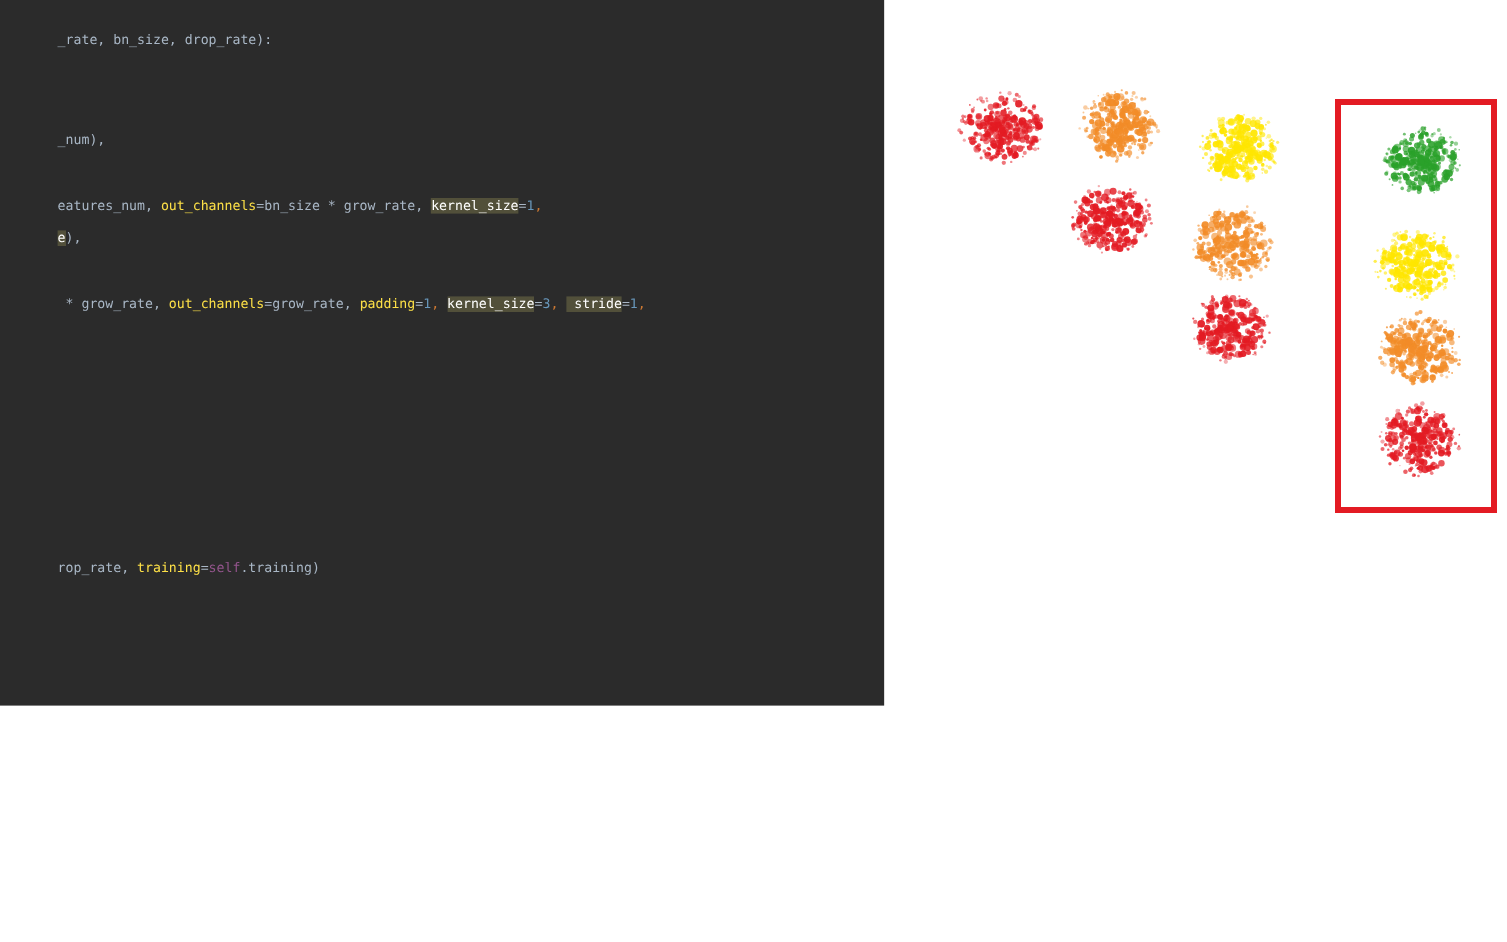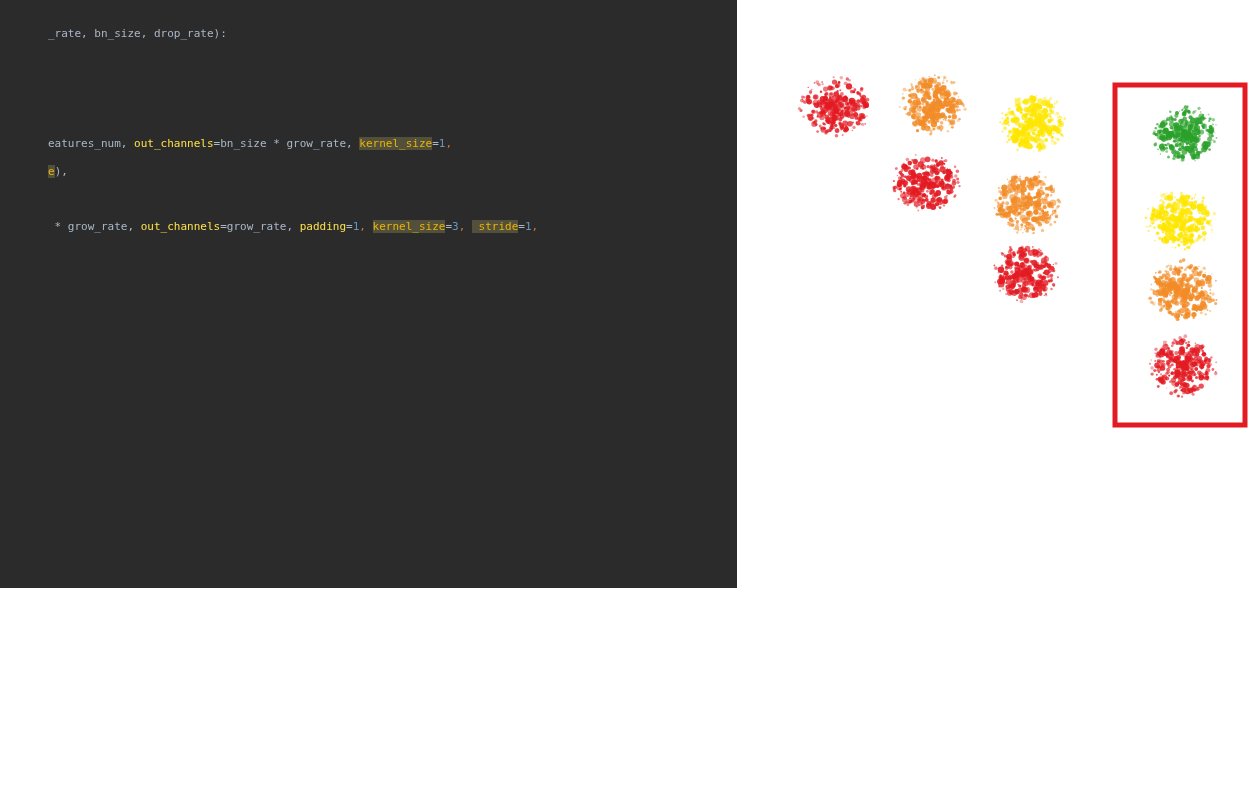--- a/index.html
+++ b/index.html
@@ -33,51 +33,53 @@
       padding-left: 0;
       margin-left: 48px;
     }
     .tok-default { color: #a9b7c6; }
     .tok-param { color: #fde047; }
     .tok-keyword { color: #cc7832; }
     .tok-number { color: #6897bb; }
     .tok-self { color: #94558d; }
     .tok-highlight {
       background: #52503a;
-      color: #eab308;
+      color: #ffffff;
     }
     .drawing-pane {
       position: absolute;
       left: 737px;
       top: 0;
       width: 519px;
       height: 785px;
       background: #ffffff;
     }
   </style>
 </head>
 <body>
 
 <div class="code-pane">
   <div id="code-container">
       <div class="code-line"><span class="tok-default">_rate, bn_size, drop_rate):</span></div>
       <div class="code-line">&nbsp;</div>
       <div class="code-line">&nbsp;</div>
+      <div class="code-line"><span class="tok-default">_num),</span></div>
       <div class="code-line">&nbsp;</div>
       <div class="code-line"><span class="tok-default">eatures_num, </span><span class="tok-param">out_channels</span><span class="tok-default">=bn_size * grow_rate, </span><span class="tok-highlight">kernel_size</span><span class="tok-default">=</span><span class="tok-number">1</span><span class="tok-keyword">,</span></div>
       <div class="code-line"><span class="tok-highlight">e</span><span class="tok-default">),</span></div>
       <div class="code-line">&nbsp;</div>
       <div class="code-line"><span class="tok-default"> * grow_rate, </span><span class="tok-param">out_channels</span><span class="tok-default">=grow_rate, </span><span class="tok-param">padding</span><span class="tok-default">=</span><span class="tok-number">1</span><span class="tok-keyword">, </span><span class="tok-highlight">kernel_size</span><span class="tok-default">=</span><span class="tok-number">3</span><span class="tok-keyword">, </span><span class="tok-highlight"> stride</span><span class="tok-default">=</span><span class="tok-number">1</span><span class="tok-keyword">,</span></div>
       <div class="code-line">&nbsp;</div>
       <div class="code-line">&nbsp;</div>
       <div class="code-line">&nbsp;</div>
       <div class="code-line">&nbsp;</div>
       <div class="code-line">&nbsp;</div>
       <div class="code-line">&nbsp;</div>
       <div class="code-line">&nbsp;</div>
+      <div class="code-line"><span class="tok-default">rop_rate, </span><span class="tok-param">training</span><span class="tok-default">=</span><span class="tok-self">self</span><span class="tok-default">.training)</span></div>
     </div>
 </div>
 
 <div class="drawing-pane">
   <svg id="annotation-svg" width="519" height="785" style="position:absolute;left:0;top:0;">
       <g>
         <circle cx="97.7" cy="107.6" r="1.8" fill="#e31b23" opacity="0.64"></circle>
         <circle cx="98.0" cy="115.2" r="2.6" fill="#e31b23" opacity="0.56"></circle>
         <circle cx="113.0" cy="108.9" r="2.5" fill="#e31b23" opacity="0.64"></circle>
         <circle cx="76.2" cy="111.4" r="1.5" fill="#e31b23" opacity="0.77"></circle>

